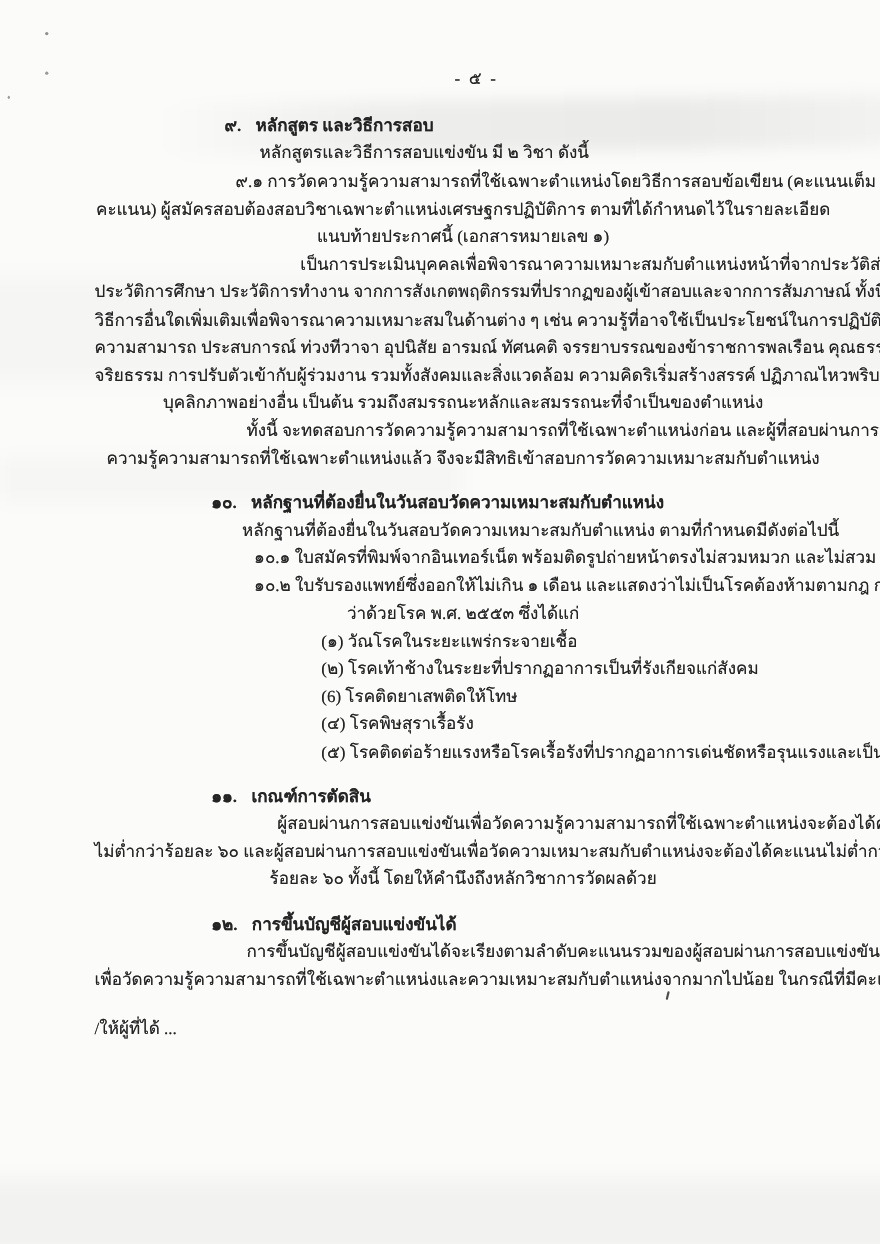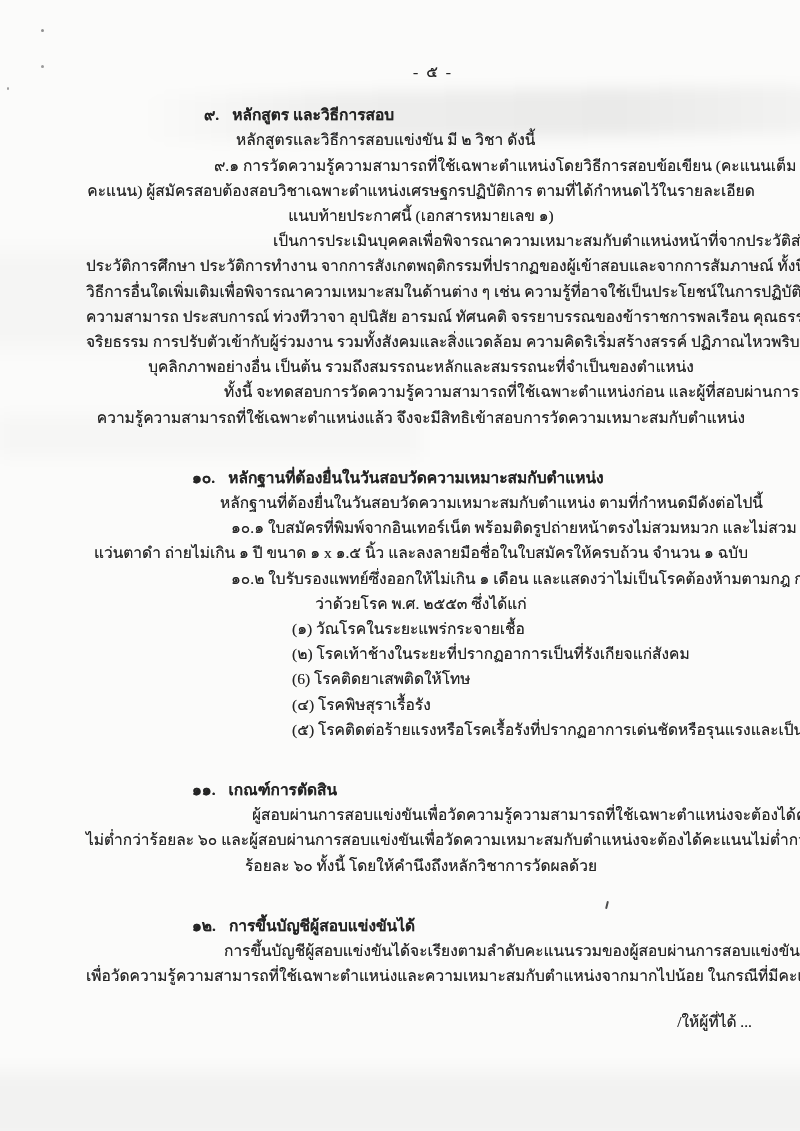--- a/index.html
+++ b/index.html
@@ -41,38 +41,37 @@
   .pagenum{
     position:relative;left:12px;
     text-align:center;
     letter-spacing:2px;
   }
   .sec{margin:0;padding:0;}
   .sec-h{font-weight:700;white-space:nowrap;}
   .sec-h .num{display:inline-block;margin-right:13px;}
   .s9 .sec-h{padding-left:118px;}
   .s10 .sec-h,.s11 .sec-h,.s12 .sec-h{padding-left:106px;}
-  .mt-sec{margin-top:35px;}
+  .mt-sec{margin-top:15px;}
   .mt-first{margin-top:18px;}
 
   .ln{white-space:nowrap;}
   .i0{padding-left:0;text-align:center;}
   .iA{padding-left:150px;}  
   .iB{padding-left:134px;}  
   .iC{padding-left:128px;}  
   .iD{padding-left:158px;}  
   .iE{padding-left:187px;}  
   .iF{padding-left:166px;}  
   .iG{padding-left:138px;}  
   .iH{padding-left:145px;}  
   .iI{padding-left:206px;}  
 
   .cont{
     margin-top:20px;
-    text-align:right;
     padding-right:4px;
   }
 </style>
 </head>
 <body>
 
 <div class="page">
 
   <div class="art band1"></div>
   <div class="art band2"></div>
@@ -102,21 +101,20 @@
     <div class="ln iG">ทั้งนี้ จะทดสอบการวัดความรู้ความสามารถที่ใช้เฉพาะตำแหน่งก่อน และผู้ที่สอบผ่านการวัด</div>
     <div class="ln i0">ความรู้ความสามารถที่ใช้เฉพาะตำแหน่งแล้ว จึงจะมีสิทธิเข้าสอบการวัดความเหมาะสมกับตำแหน่ง</div>
   </div>
 
   <div class="sec s10 mt-sec">
     <div class="sec-h">
       <span class="num">๑๐.</span><span>หลักฐานที่ต้องยื่นในวันสอบวัดความเหมาะสมกับตำแหน่ง</span>
     </div>
     <div class="ln iB">หลักฐานที่ต้องยื่นในวันสอบวัดความเหมาะสมกับตำแหน่ง ตามที่กำหนดมีดังต่อไปนี้</div>
     <div class="ln iH">๑๐.๑ ใบสมัครที่พิมพ์จากอินเทอร์เน็ต พร้อมติดรูปถ่ายหน้าตรงไม่สวมหมวก และไม่สวม</div>
-    <div class="ln i0">แว่นตาดำ ถ่ายไม่เกิน ๑ ปี ขนาด ๑ x ๑.๕ นิ้ว และลงลายมือชื่อในใบสมัครให้ครบถ้วน จำนวน ๑ ฉบับ</div>
     <div class="ln iH">๑๐.๒ ใบรับรองแพทย์ซึ่งออกให้ไม่เกิน ๑ เดือน และแสดงว่าไม่เป็นโรคต้องห้ามตามกฎ ก.พ.</div>
     <div class="ln i0">ว่าด้วยโรค พ.ศ. ๒๕๕๓ ซึ่งได้แก่</div>
     <div class="ln iI">(๑) วัณโรคในระยะแพร่กระจายเชื้อ</div>
     <div class="ln iI">(๒) โรคเท้าช้างในระยะที่ปรากฏอาการเป็นที่รังเกียจแก่สังคม</div>
     <div class="ln iI">(6) โรคติดยาเสพติดให้โทษ</div>
     <div class="ln iI">(๔) โรคพิษสุราเรื้อรัง</div>
     <div class="ln iI">(๕) โรคติดต่อร้ายแรงหรือโรคเรื้อรังที่ปรากฏอาการเด่นชัดหรือรุนแรงและเป็นอุปสรรค</div>
   </div>
 
   <div class="sec s11 mt-sec">

